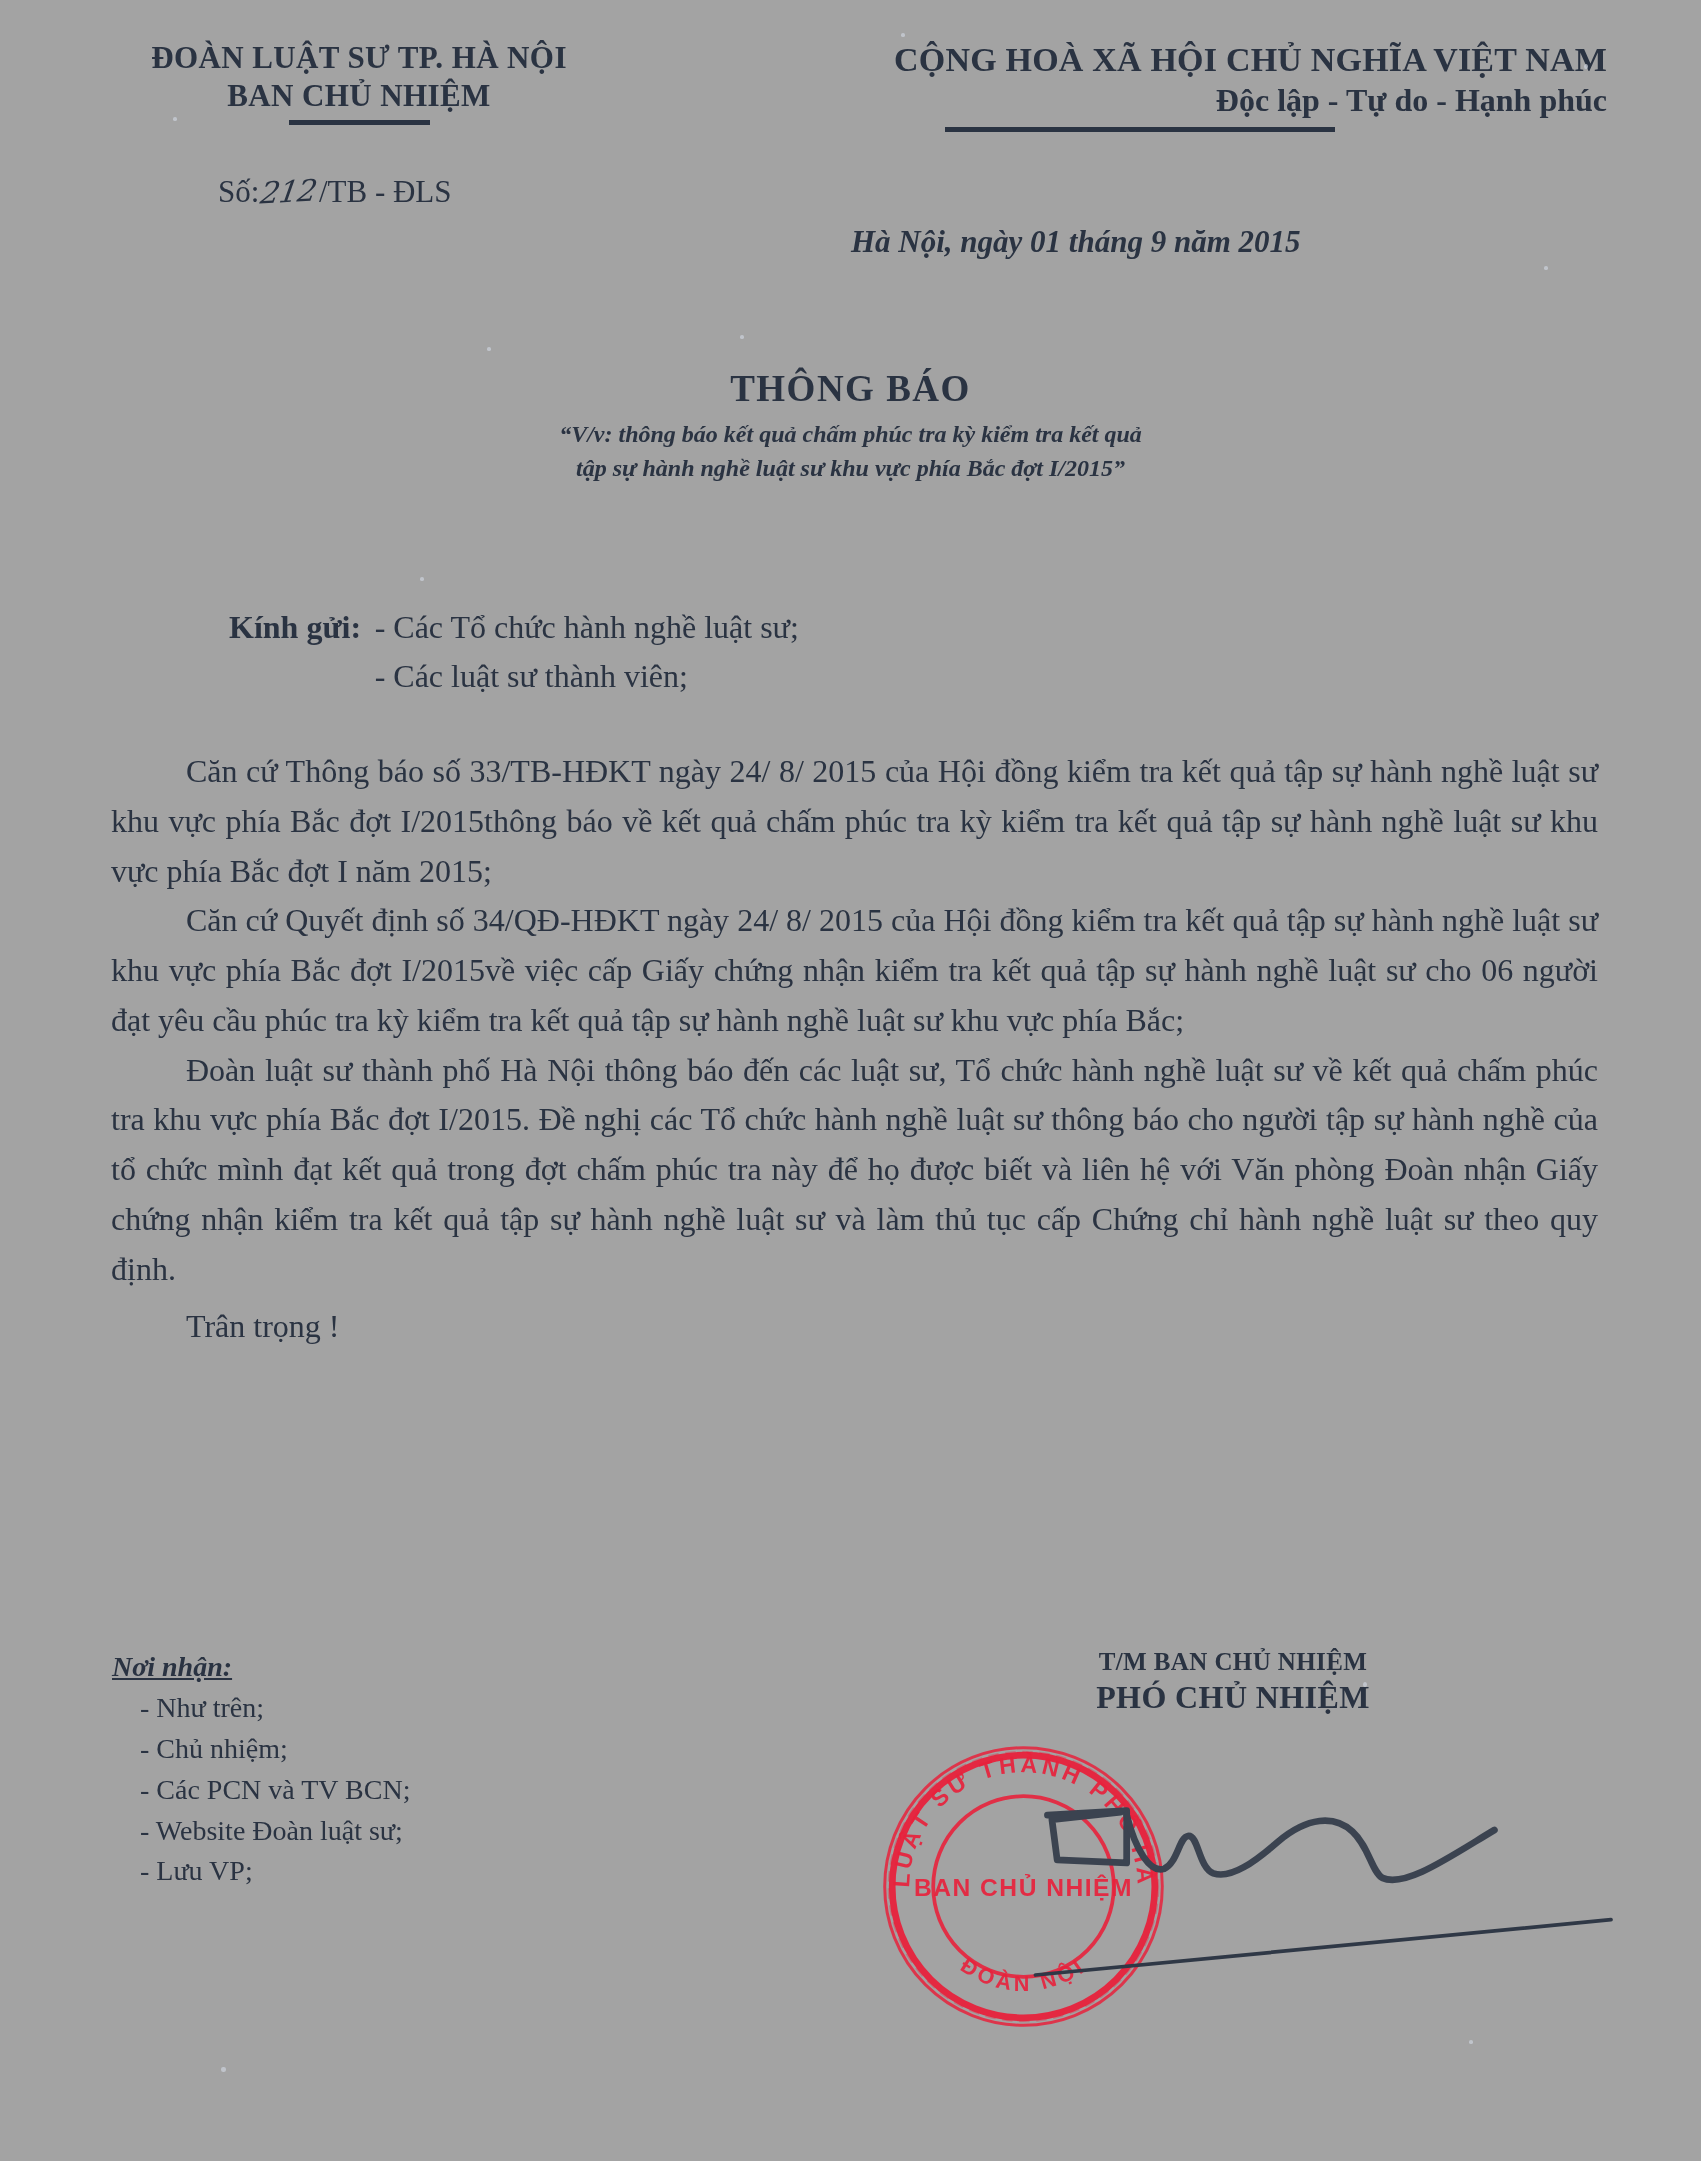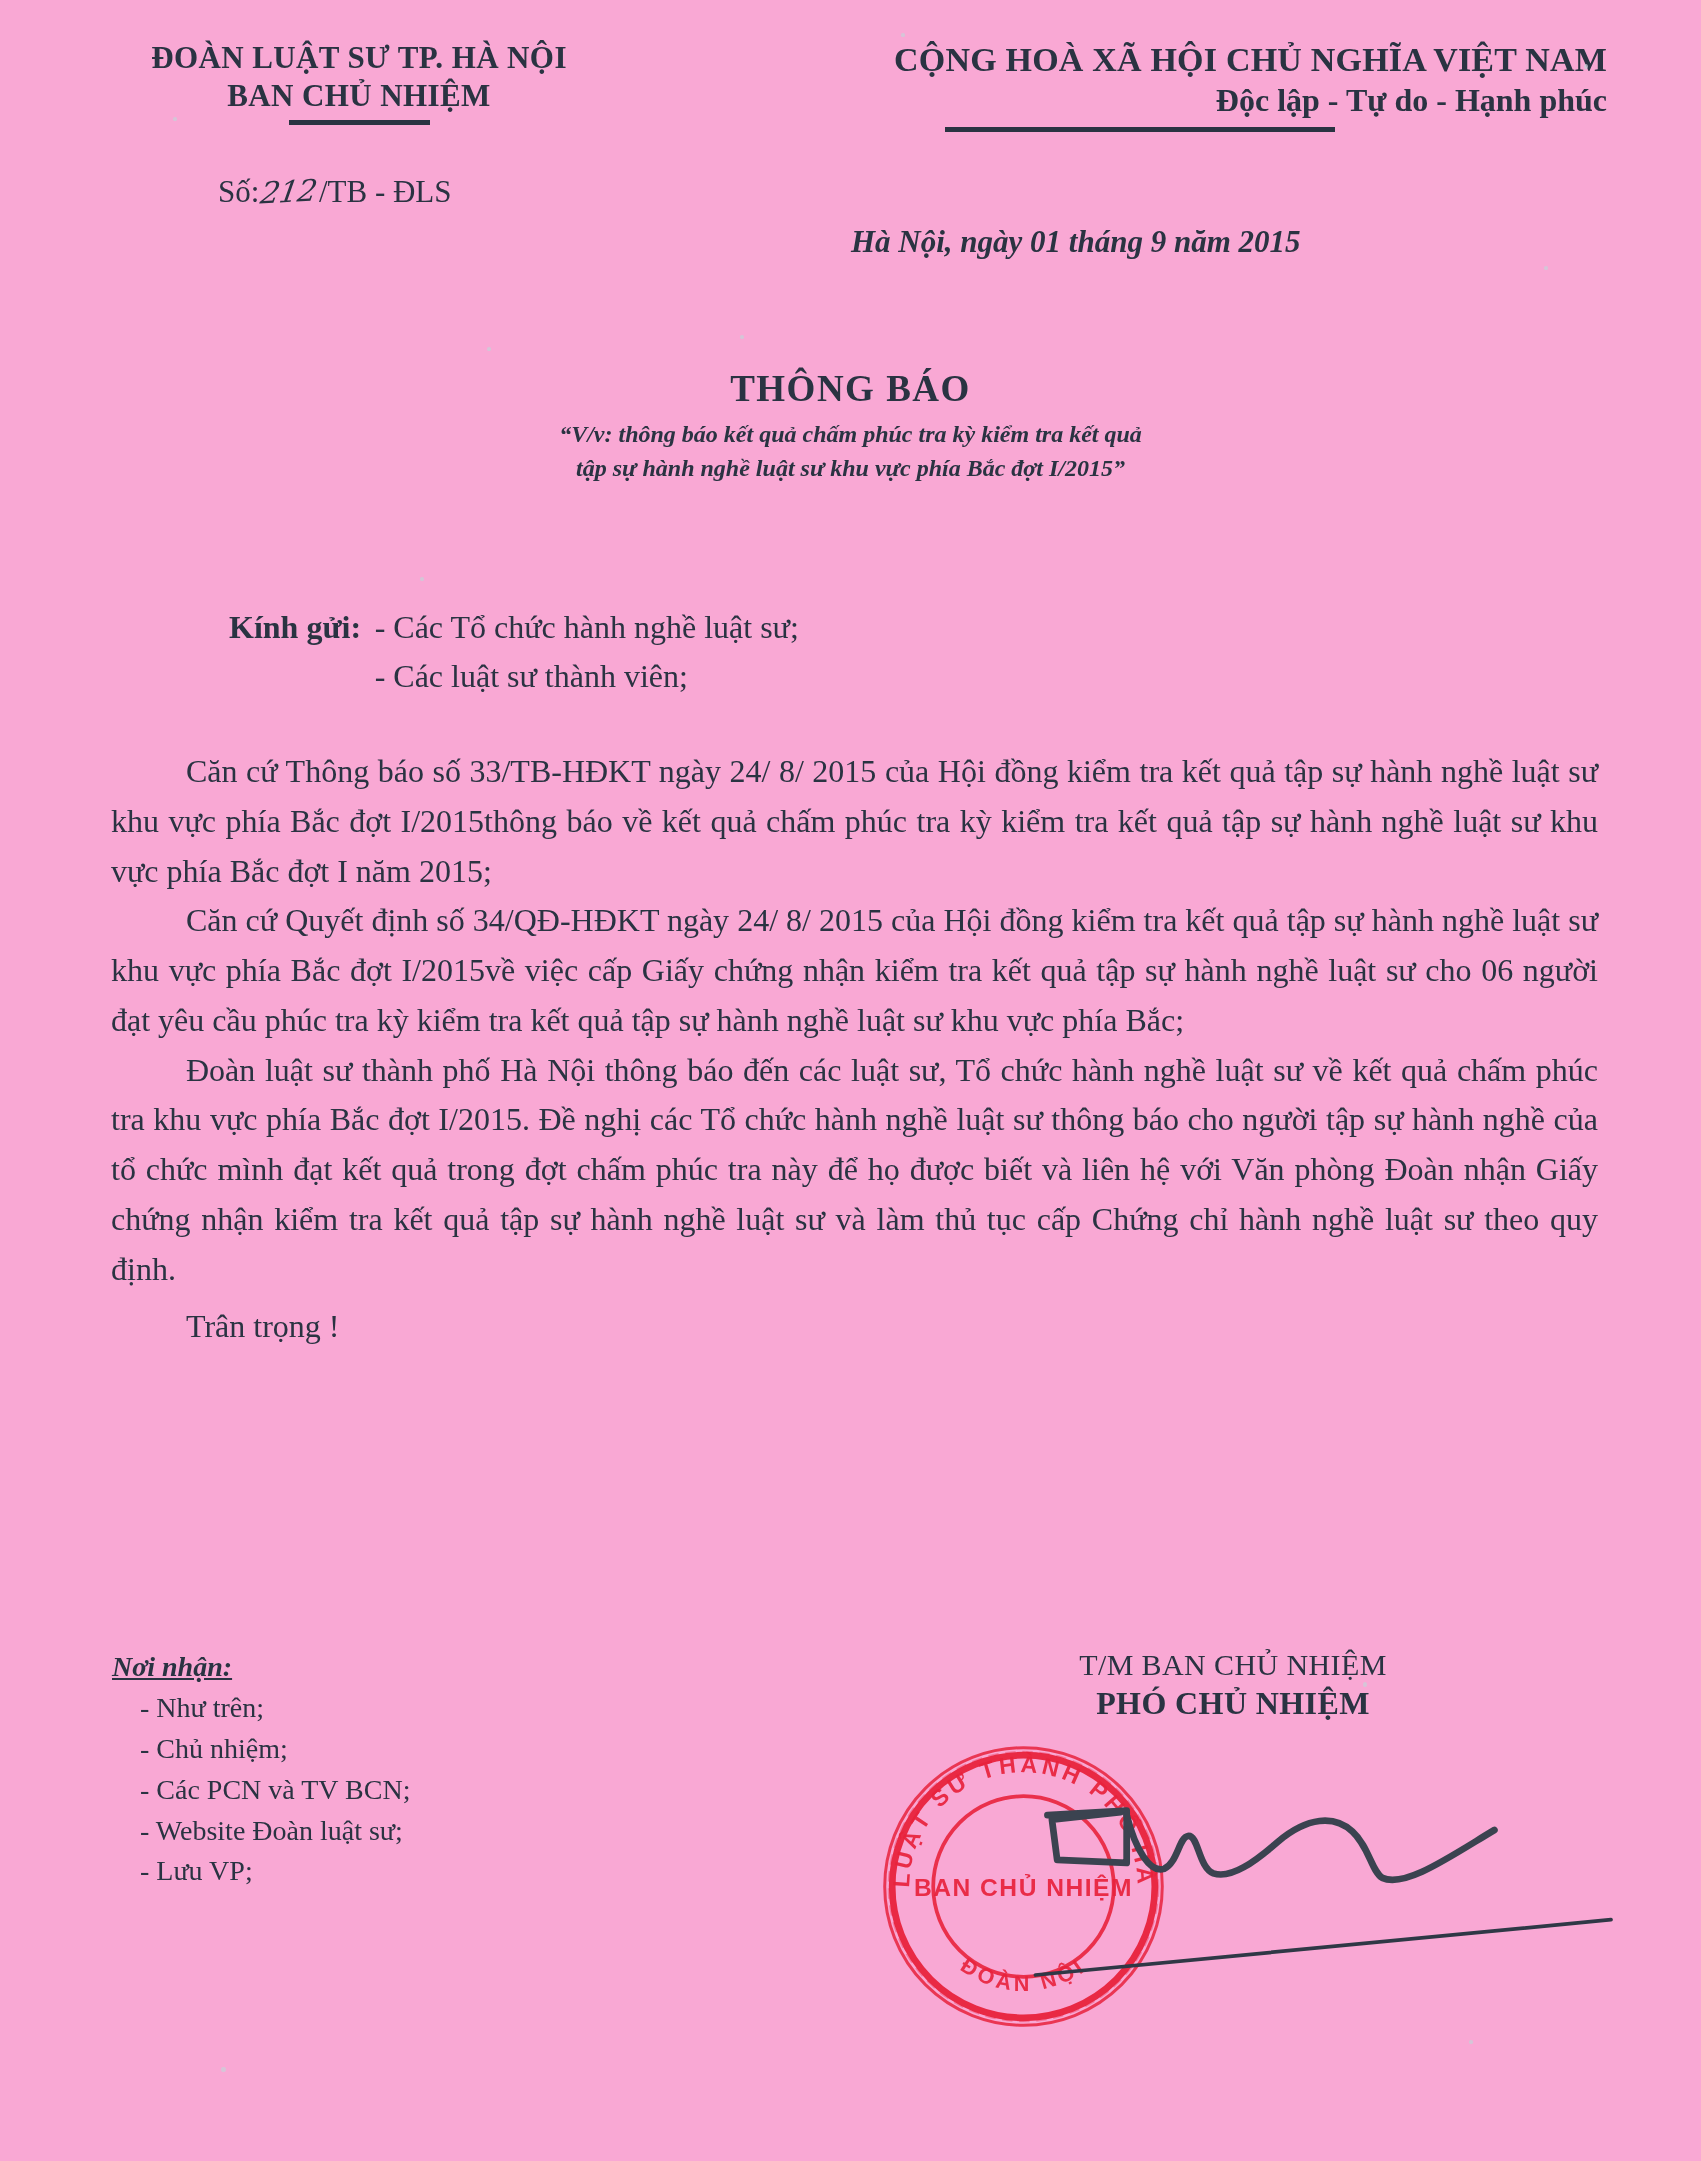--- a/index.html
+++ b/index.html
@@ -4,21 +4,21 @@
 <style>
   html, body {
     margin: 0;
     padding: 0;
     background: #ffffff;
   }
   #page {
     position: relative;
     width: 1701px;
     height: 2161px;
-    background: #f9a8d4;
+    background: #a3a3a3;
     font-family: "Liberation Serif", "DejaVu Serif", serif;
     color: #2a3342;
     overflow: hidden;
   }
 
   
   .hdr {
     position: absolute;
     top: 39px;
     left: 0;
@@ -193,22 +193,22 @@
   }
 
   .signblock {
     position: absolute;
     left: 919px;
     top: 1647px;
     width: 628px;
     text-align: center;
   }
   .sign-l1 {
-    font-size: 30px;
-    font-weight: normal;
+    font-size: 25px;
+    font-weight: bold;
     letter-spacing: 0.4px;
     line-height: 1.2;
     white-space: nowrap;
   }
   .sign-l2 {
     font-size: 32px;
     font-weight: bold;
     letter-spacing: 0.4px;
     line-height: 1.25;
     white-space: nowrap;

